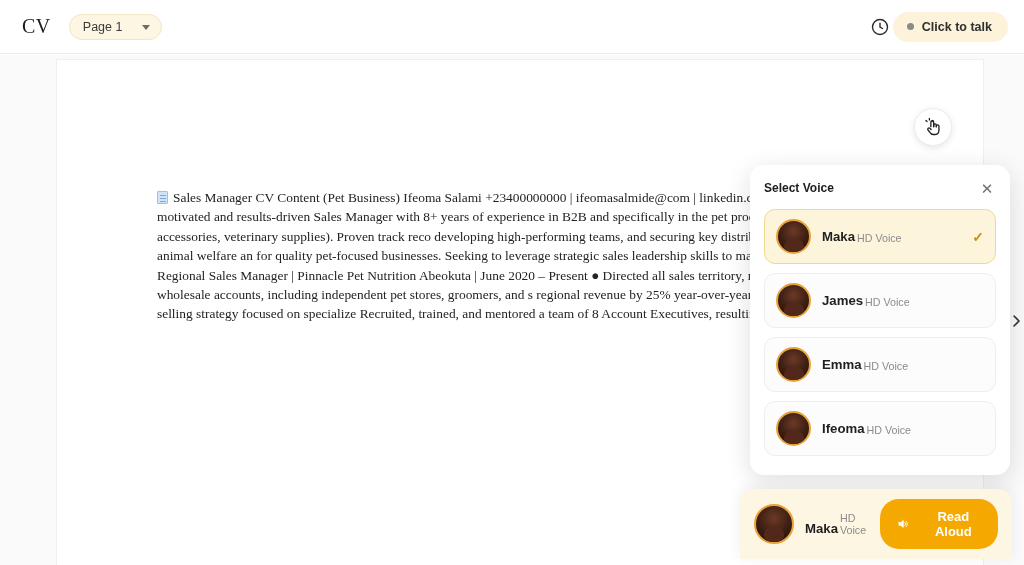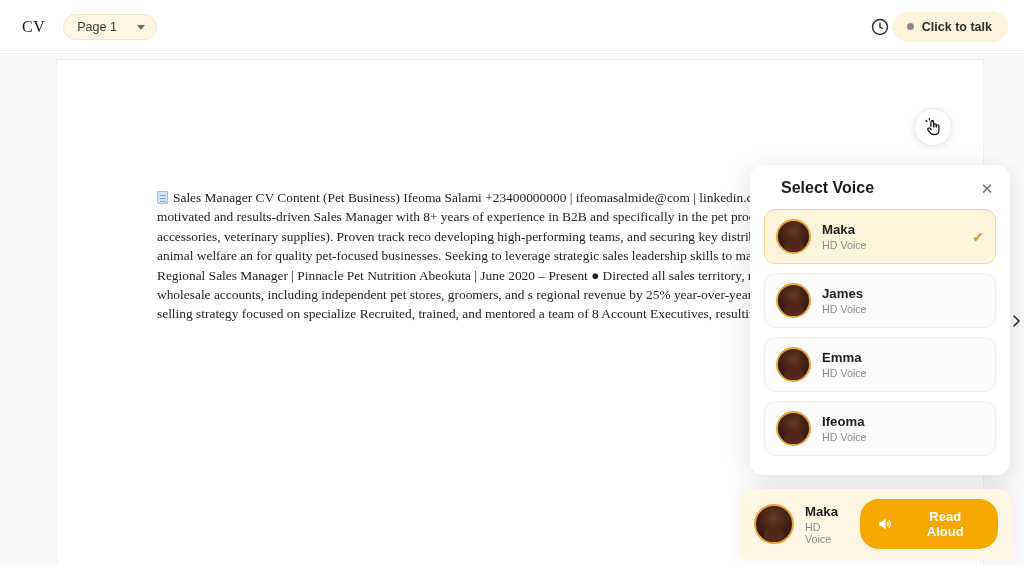--- a/index.html
+++ b/index.html
@@ -20,21 +20,21 @@
     position: absolute; top: 0; left: 0;
     width: 1024px; height: 54px;
     background: #ffffff;
     border-bottom: 1px solid #ececec;
     display: flex; align-items: center;
     padding: 0 16px;
     z-index: 30;
   }
   .brand {
     font-family: "Liberation Serif", serif;
-    font-size: 16px;
+    font-size: 20px;
     letter-spacing: 0.5px;
     color: #1a1a1a;
     margin-left: 6px;
     margin-right: 18px;
   }
   .page-chip {
     display: flex; align-items: center; gap: 20px;
     background: #fdf6e3;
     border: 1px solid #f2e6c4;
     border-radius: 16px;
@@ -154,24 +154,23 @@
     padding: 14px 14px 10px 14px;
     z-index: 40;
     overflow: hidden;
     height: 310px;
   }
   .vp-head {
     display: flex; align-items: center;
     margin-bottom: 12px;
   }
   .vp-title {
-    font-size: 16px;
+    font-size: 12px;
     font-weight: bold;
     color: #1d1d1d;
-    margin-left: 17px;
   }
   .vp-close {
     margin-left: auto;
     width: 18px; height: 18px;
     display: flex; align-items: center; justify-content: center;
     color: #6f6f6f;
     font-size: 15px;
     cursor: pointer;
     line-height: 1;
   }
@@ -201,21 +200,21 @@
   .avatar:after {
     content: "";
     position: absolute;
     left: 50%; top: 56%;
     transform: translateX(-50%);
     width: 20px; height: 17px;
     border-radius: 50% 50% 42% 42%;
     background: #52281a;
   }
   .avatar.lg { width: 40px; height: 40px; }
-  .v-meta { display: flex; flex-direction: column; gap: 2px; }
+  .v-meta { display: flex; gap: 2px; align-items: flex-end; }
   .v-name { font-size: 13.2px; font-weight: bold; color: #1f1f1f; }
   .v-sub { font-size: 10.7px; color: #8b8b8b; }
   .check {
     margin-left: auto;
     color: #c79316;
     font-size: 14px;
     font-weight: bold;
   }
 
   

